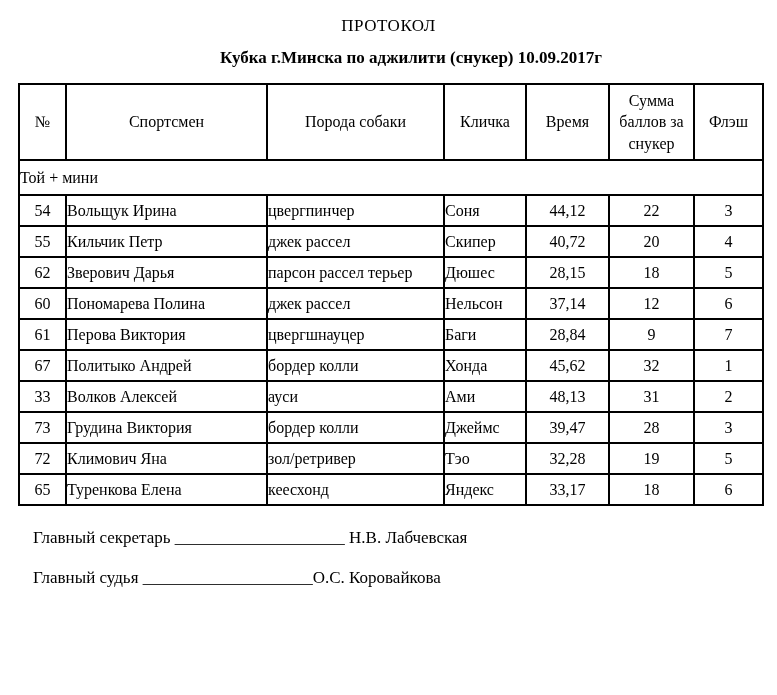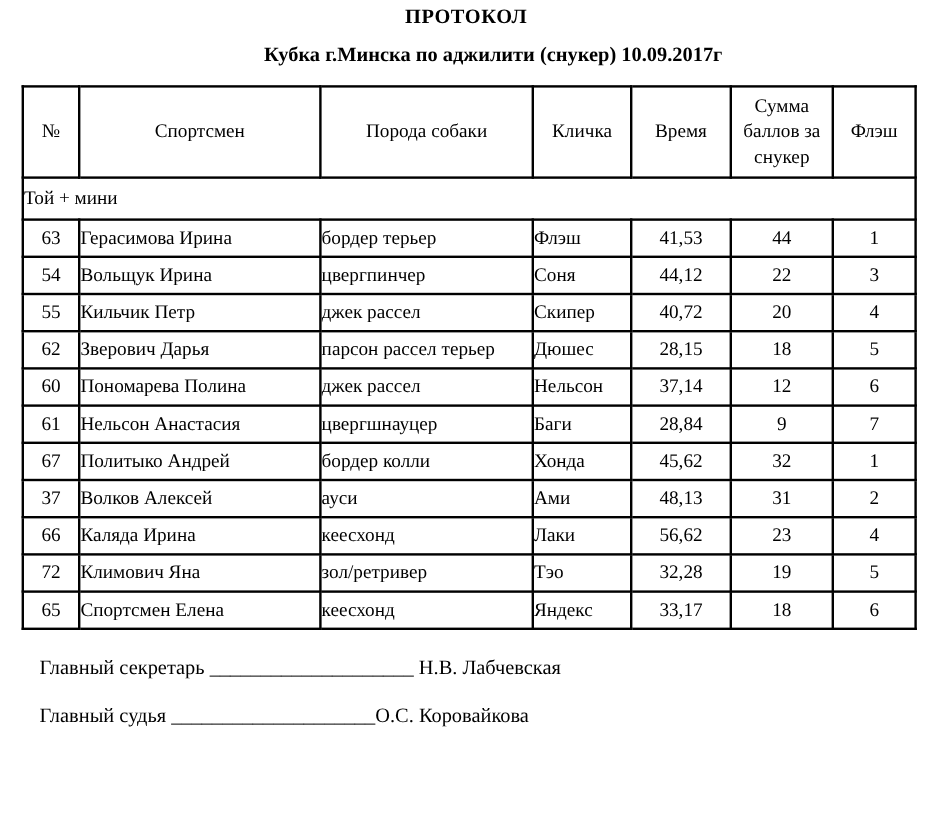--- a/index.html
+++ b/index.html
@@ -12,23 +12,23 @@
     color: #000000;
   }
   .page {
     width: 777px;
     height: 695px;
     box-sizing: border-box;
     overflow: hidden;
   }
   .doc-title {
     text-align: center;
-    font-weight: bold;
+    font-weight: normal;
     font-size: 17px;
-    padding-top: 4px;
+    padding-top: 16px;
     letter-spacing: 0.5px;
   }
   .doc-subtitle {
     text-align: center;
     font-weight: bold;
     font-size: 17px;
     margin-top: 12px;
     padding-left: 45px;
   }
   table.results {
@@ -100,29 +100,20 @@
         <th>Время</th>
         <th>Сумма баллов за снукер</th>
         <th>Флэш</th>
       </tr>
     </thead>
     <tbody>
         <tr>
           <td colspan="7" class="section-cell">Той + мини</td>
         </tr>
         <tr class="data-row">
-          <td class="col-0">63</td>
-          <td class="col-1">Герасимова Ирина</td>
-          <td class="col-2">бордер терьер</td>
-          <td class="col-3">Флэш</td>
-          <td class="col-4">41,53</td>
-          <td class="col-5">44</td>
-          <td class="col-6">1</td>
-        </tr>
-        <tr class="data-row">
           <td class="col-0">54</td>
           <td class="col-1">Вольщук Ирина</td>
           <td class="col-2">цвергпинчер</td>
           <td class="col-3">Соня</td>
           <td class="col-4">44,12</td>
           <td class="col-5">22</td>
           <td class="col-6">3</td>
         </tr>
         <tr class="data-row">
           <td class="col-0">55</td>
@@ -146,66 +137,66 @@
           <td class="col-0">60</td>
           <td class="col-1">Пономарева Полина</td>
           <td class="col-2">джек рассел</td>
           <td class="col-3">Нельсон</td>
           <td class="col-4">37,14</td>
           <td class="col-5">12</td>
           <td class="col-6">6</td>
         </tr>
         <tr class="data-row">
           <td class="col-0">61</td>
-          <td class="col-1">Нельсон Анастасия</td>
+          <td class="col-1">Перова Виктория</td>
           <td class="col-2">цвергшнауцер</td>
           <td class="col-3">Баги</td>
           <td class="col-4">28,84</td>
           <td class="col-5">9</td>
           <td class="col-6">7</td>
         </tr>
         <tr class="data-row">
           <td class="col-0">67</td>
           <td class="col-1">Политыко Андрей</td>
           <td class="col-2">бордер колли</td>
           <td class="col-3">Хонда</td>
           <td class="col-4">45,62</td>
           <td class="col-5">32</td>
           <td class="col-6">1</td>
         </tr>
         <tr class="data-row">
-          <td class="col-0">37</td>
+          <td class="col-0">33</td>
           <td class="col-1">Волков Алексей</td>
           <td class="col-2">ауси</td>
           <td class="col-3">Ами</td>
           <td class="col-4">48,13</td>
           <td class="col-5">31</td>
           <td class="col-6">2</td>
         </tr>
         <tr class="data-row">
-          <td class="col-0">66</td>
-          <td class="col-1">Каляда Ирина</td>
-          <td class="col-2">кеесхонд</td>
-          <td class="col-3">Лаки</td>
-          <td class="col-4">56,62</td>
-          <td class="col-5">23</td>
-          <td class="col-6">4</td>
+          <td class="col-0">73</td>
+          <td class="col-1">Грудина Виктория</td>
+          <td class="col-2">бордер колли</td>
+          <td class="col-3">Джеймс</td>
+          <td class="col-4">39,47</td>
+          <td class="col-5">28</td>
+          <td class="col-6">3</td>
         </tr>
         <tr class="data-row">
           <td class="col-0">72</td>
           <td class="col-1">Климович Яна</td>
           <td class="col-2">зол/ретривер</td>
           <td class="col-3">Тэо</td>
           <td class="col-4">32,28</td>
           <td class="col-5">19</td>
           <td class="col-6">5</td>
         </tr>
         <tr class="data-row">
           <td class="col-0">65</td>
-          <td class="col-1">Спортсмен Елена</td>
+          <td class="col-1">Туренкова Елена</td>
           <td class="col-2">кеесхонд</td>
           <td class="col-3">Яндекс</td>
           <td class="col-4">33,17</td>
           <td class="col-5">18</td>
           <td class="col-6">6</td>
         </tr>
       </tbody>
   </table>
 
   <div class="footer-block">

